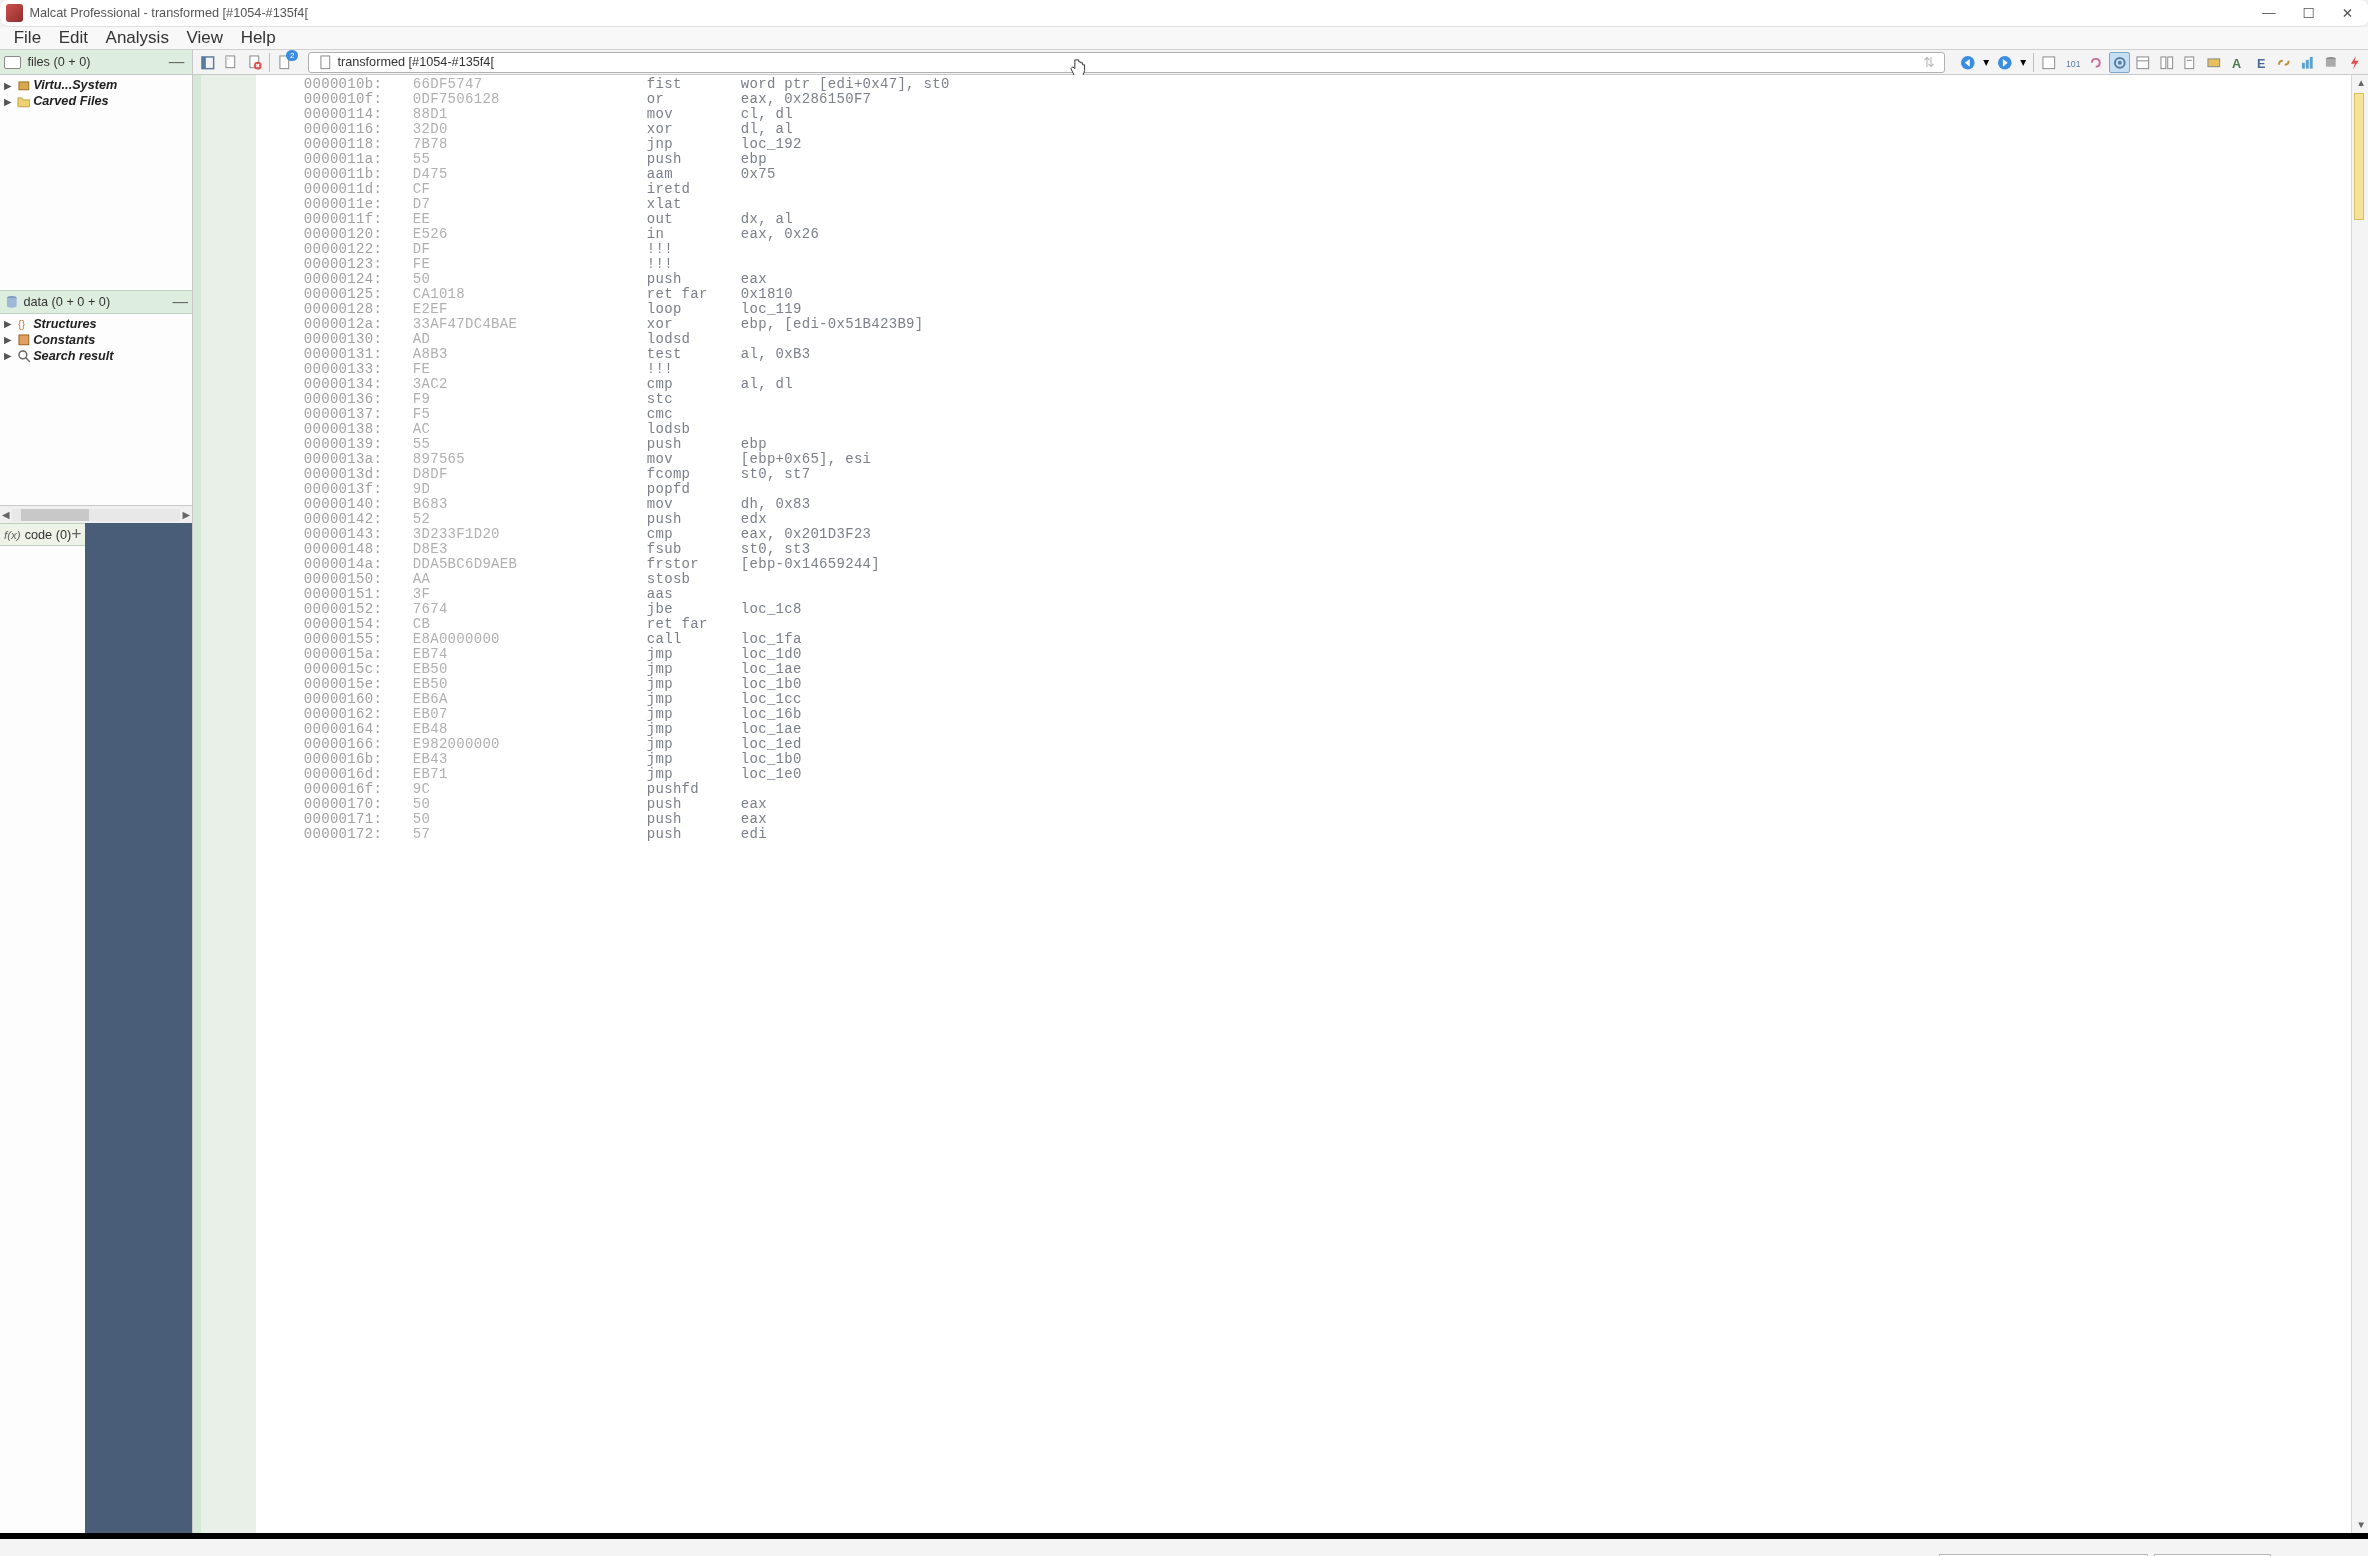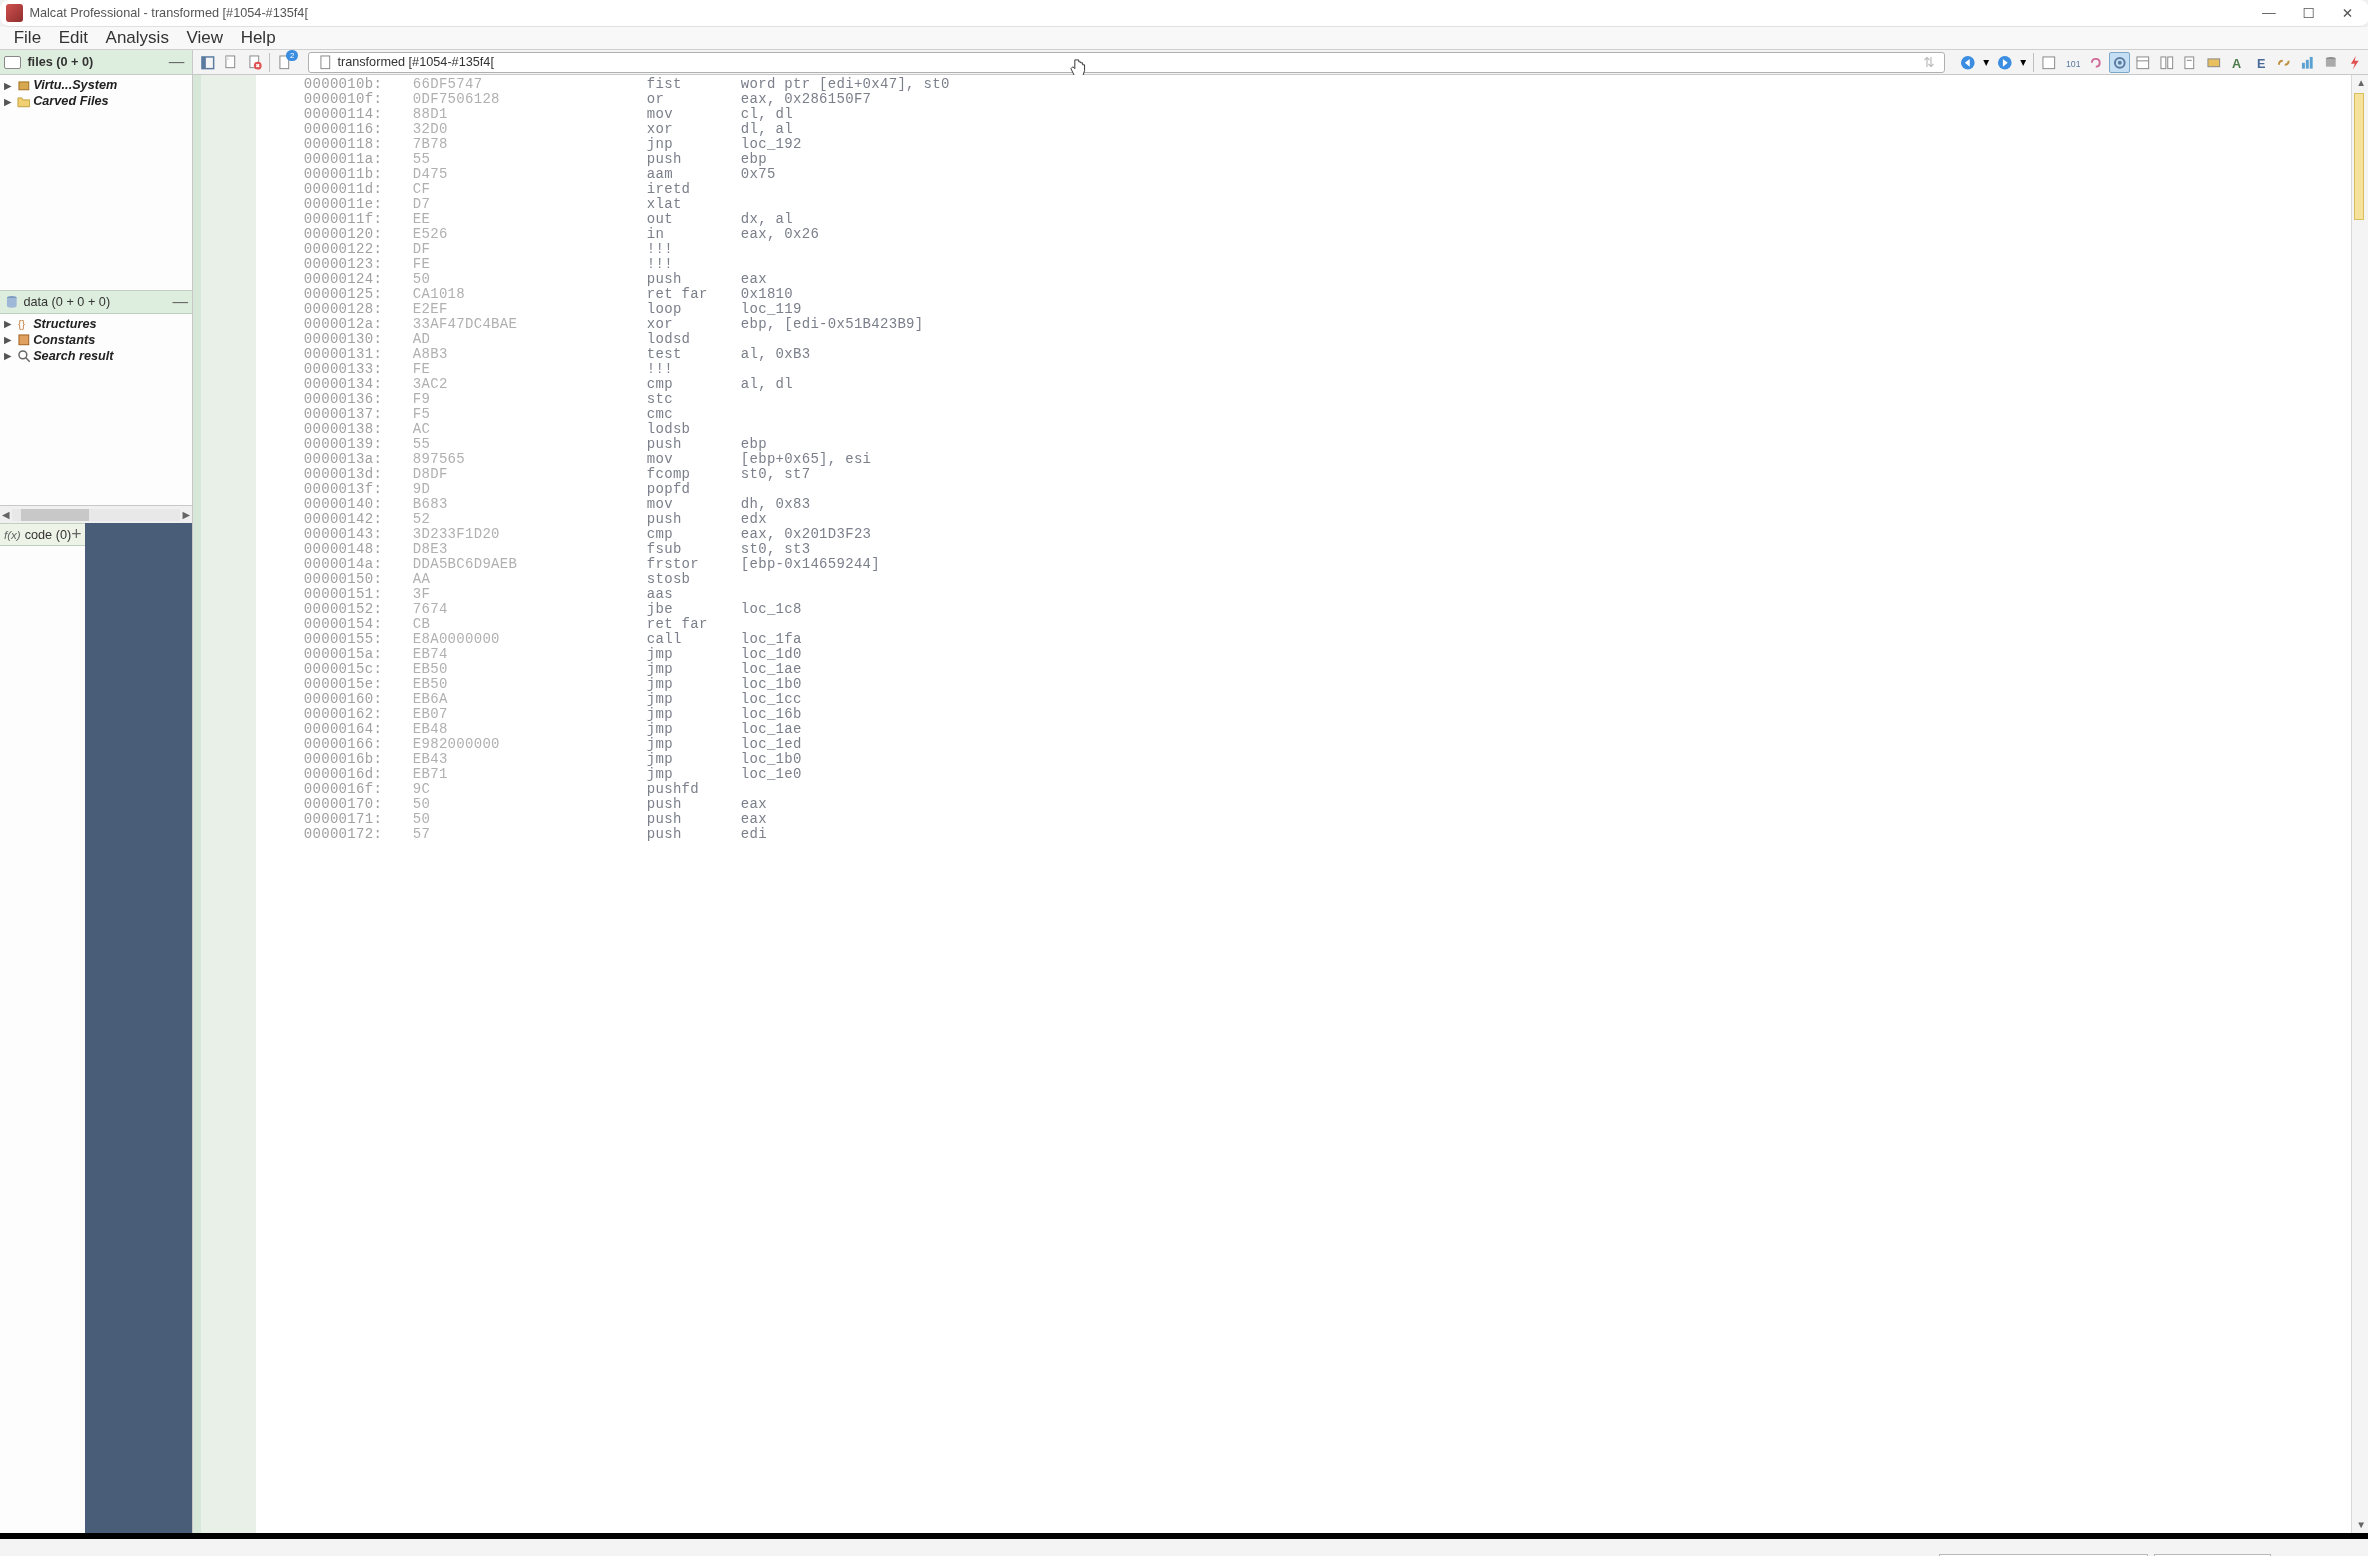--- a/index.html
+++ b/index.html
@@ -52,21 +52,21 @@
   width: 193px;
   display: flex;
   align-items: center;
   padding: 0 3.9px;
   border-right: 1px solid #c8c8c8;
   background: #deeede;
 }
 .left-toolbar .folder-icon {
   width: 17.6px; height: 13.7px; background: #fff; border: 1px solid #888; border-radius: 2px; margin-right: 5.9px;
 }
-.left-toolbar .label { flex: 1; color: #333; font-size: 12.7px; font-weight: 700; }
+.left-toolbar .label { flex: 1; color: #333; font-size: 12.7px; font-weight: 400; }
 .left-toolbar .min-btn { color: #666; font-size: 15.6px; padding: 0 3.9px; }
 
 .main-toolbar {
   flex: 1;
   display: flex;
   align-items: center;
   padding: 0 3.9px;
   gap: 2px;
 }
 .tb-btn {

